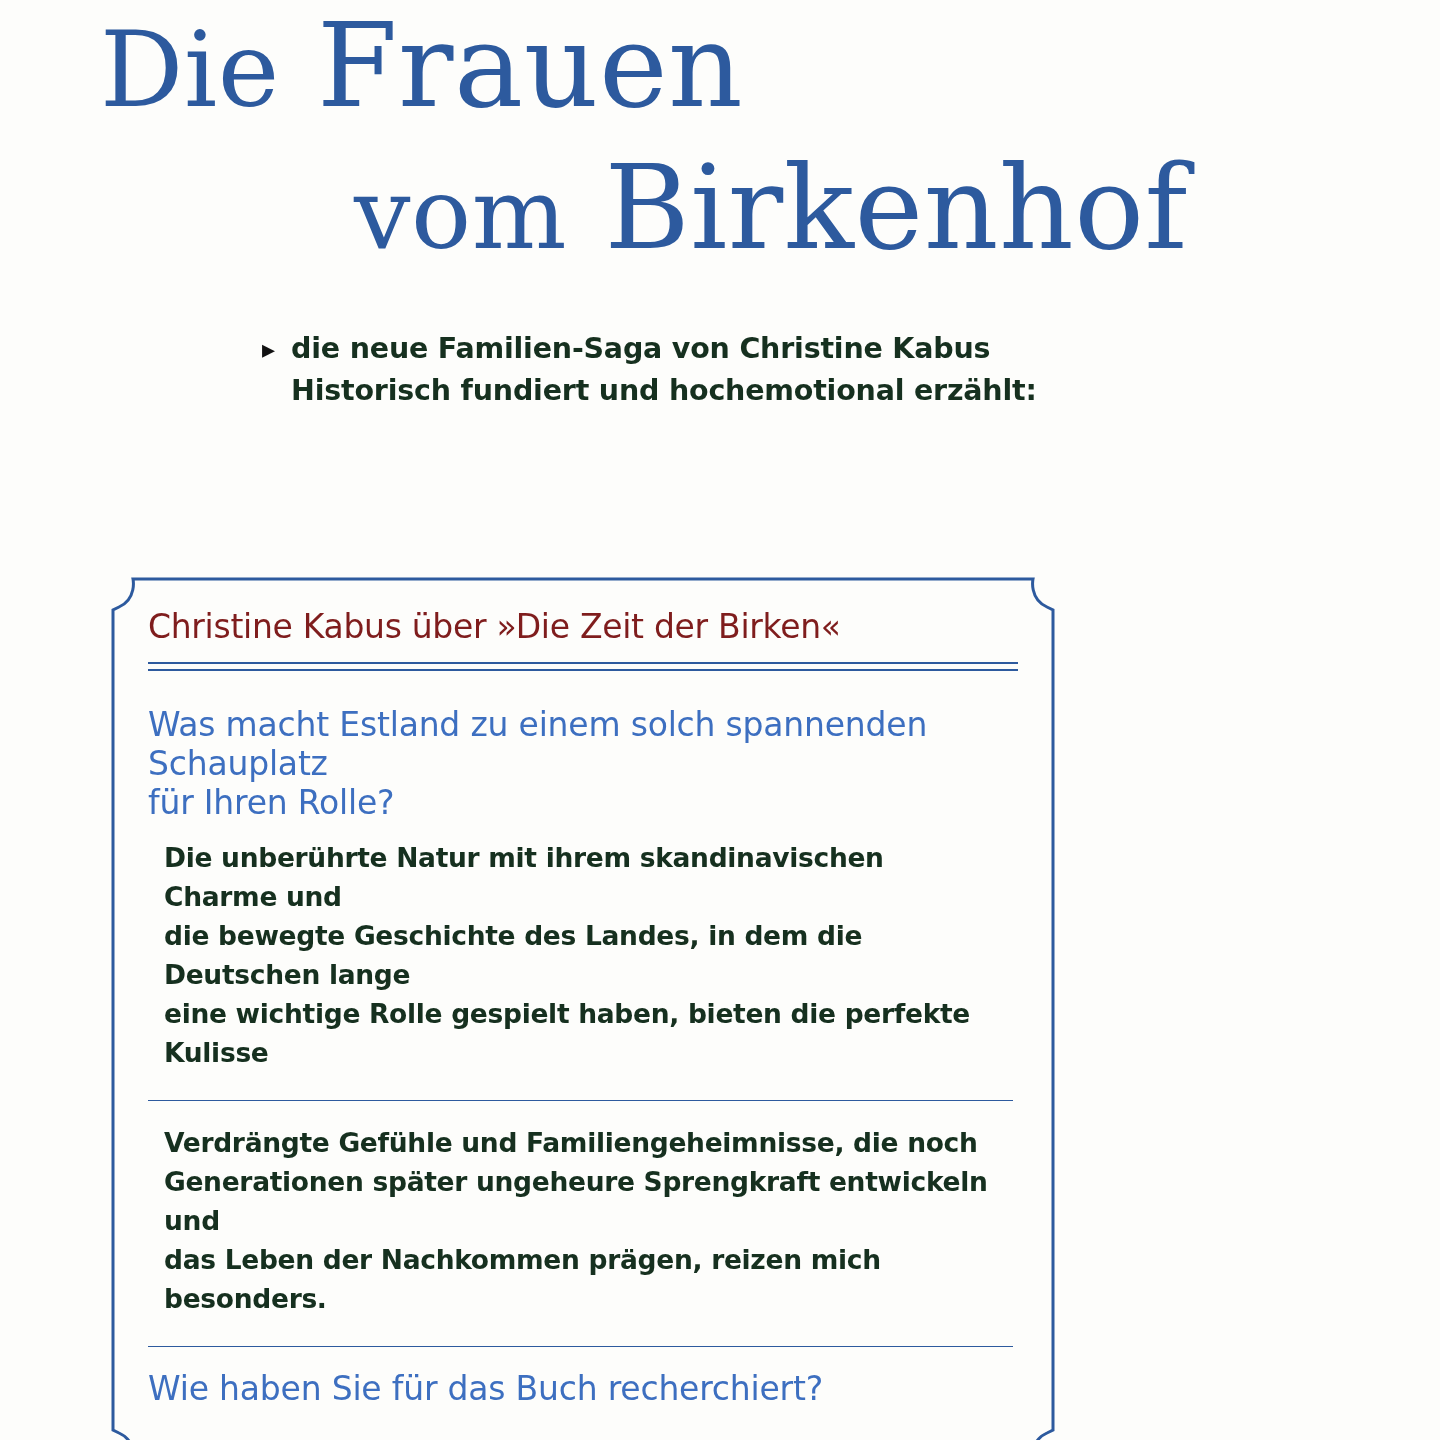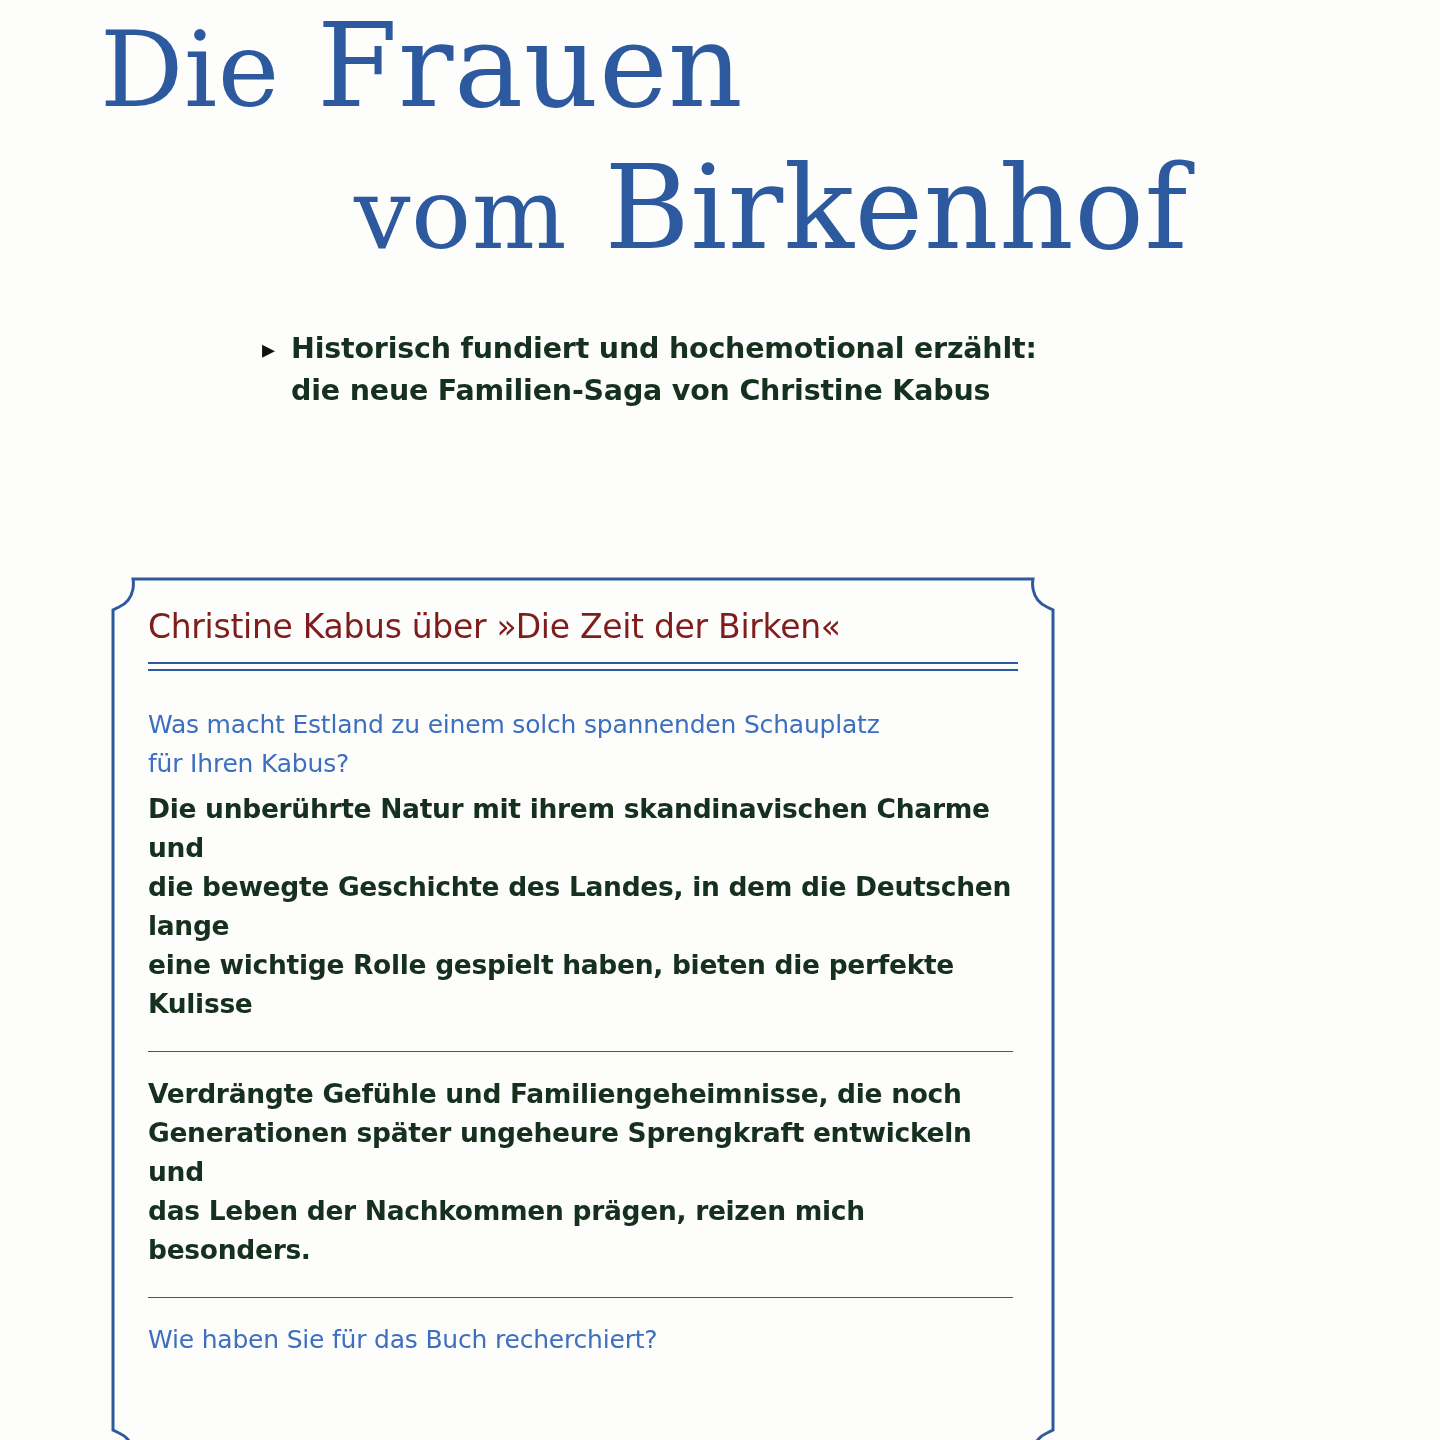--- a/index.html
+++ b/index.html
@@ -119,34 +119,34 @@
   .single-rule {
     border: 0;
     border-top: 1.5px solid #2d5a9e;
     margin: 28px 0 22px 0;
     width: 865px;
   }
 
   .qa-question {
     color: #3d6fc0;
     font-family: "DejaVu Sans", sans-serif;
-    font-size: 25px;
+    font-size: 33px;
     line-height: 39px;
     font-weight: 500;
     letter-spacing: -0.2px;
     margin: 0 0 6px 0;
   }
   .qa-answer {
     color: #16301f;
     font-family: "DejaVu Sans", sans-serif;
     font-size: 26.5px;
     line-height: 39px;
     font-weight: 600;
     letter-spacing: -0.3px;
-    margin: 0;
+    margin: 16px;
   }
 </style>
 </head>
 <body>
 
 <div class="page">
 
   <div class="headline">
     <div class="headline-line1">
       <span class="small">Die</span>
@@ -154,22 +154,22 @@
     </div>
     <div class="headline-line2">
       <span class="small">vom</span>
       <span>Birkenhof</span>
     </div>
   </div>
 
   <div class="subtitle-wrap">
     <span class="subtitle-arrow">▸</span>
     <div class="subtitle-text">
+      <div>die neue Familien-Saga von Christine Kabus</div>
       <div>Historisch fundiert und hochemotional erzählt:</div>
-      <div>die neue Familien-Saga von Christine Kabus</div>
     </div>
   </div>
 
   <div class="frame">
     <svg viewBox="0 0 960 910" xmlns="http://www.w3.org/2000/svg" aria-hidden="true">
       <path d="M 30 14
                C 30 14, 34 34, 16 42
                L 10 45
                L 10 865
                L 16 868
@@ -183,21 +183,21 @@
                Z" fill="none" stroke="#2d5a9e" stroke-width="3"></path>
     </svg>
 
     <div class="frame-inner">
       <div class="box-title">Christine Kabus über »Die Zeit der Birken«</div>
       <hr class="double-rule">
 
       <div class="qa-block">
         <p class="qa-question">
           <span>Was macht Estland zu einem solch spannenden Schauplatz</span><br>
-          <span>für Ihren Kabus?</span>
+          <span>für Ihren Rolle?</span>
         </p>
         <p class="qa-answer">
           <span>Die unberührte Natur mit ihrem skandinavischen Charme und</span><br>
           <span>die bewegte Geschichte des Landes, in dem die Deutschen lange</span><br>
           <span>eine wichtige Rolle gespielt haben, bieten die perfekte Kulisse</span><br>
         </p>
       </div>
 
       <hr class="single-rule">
 

